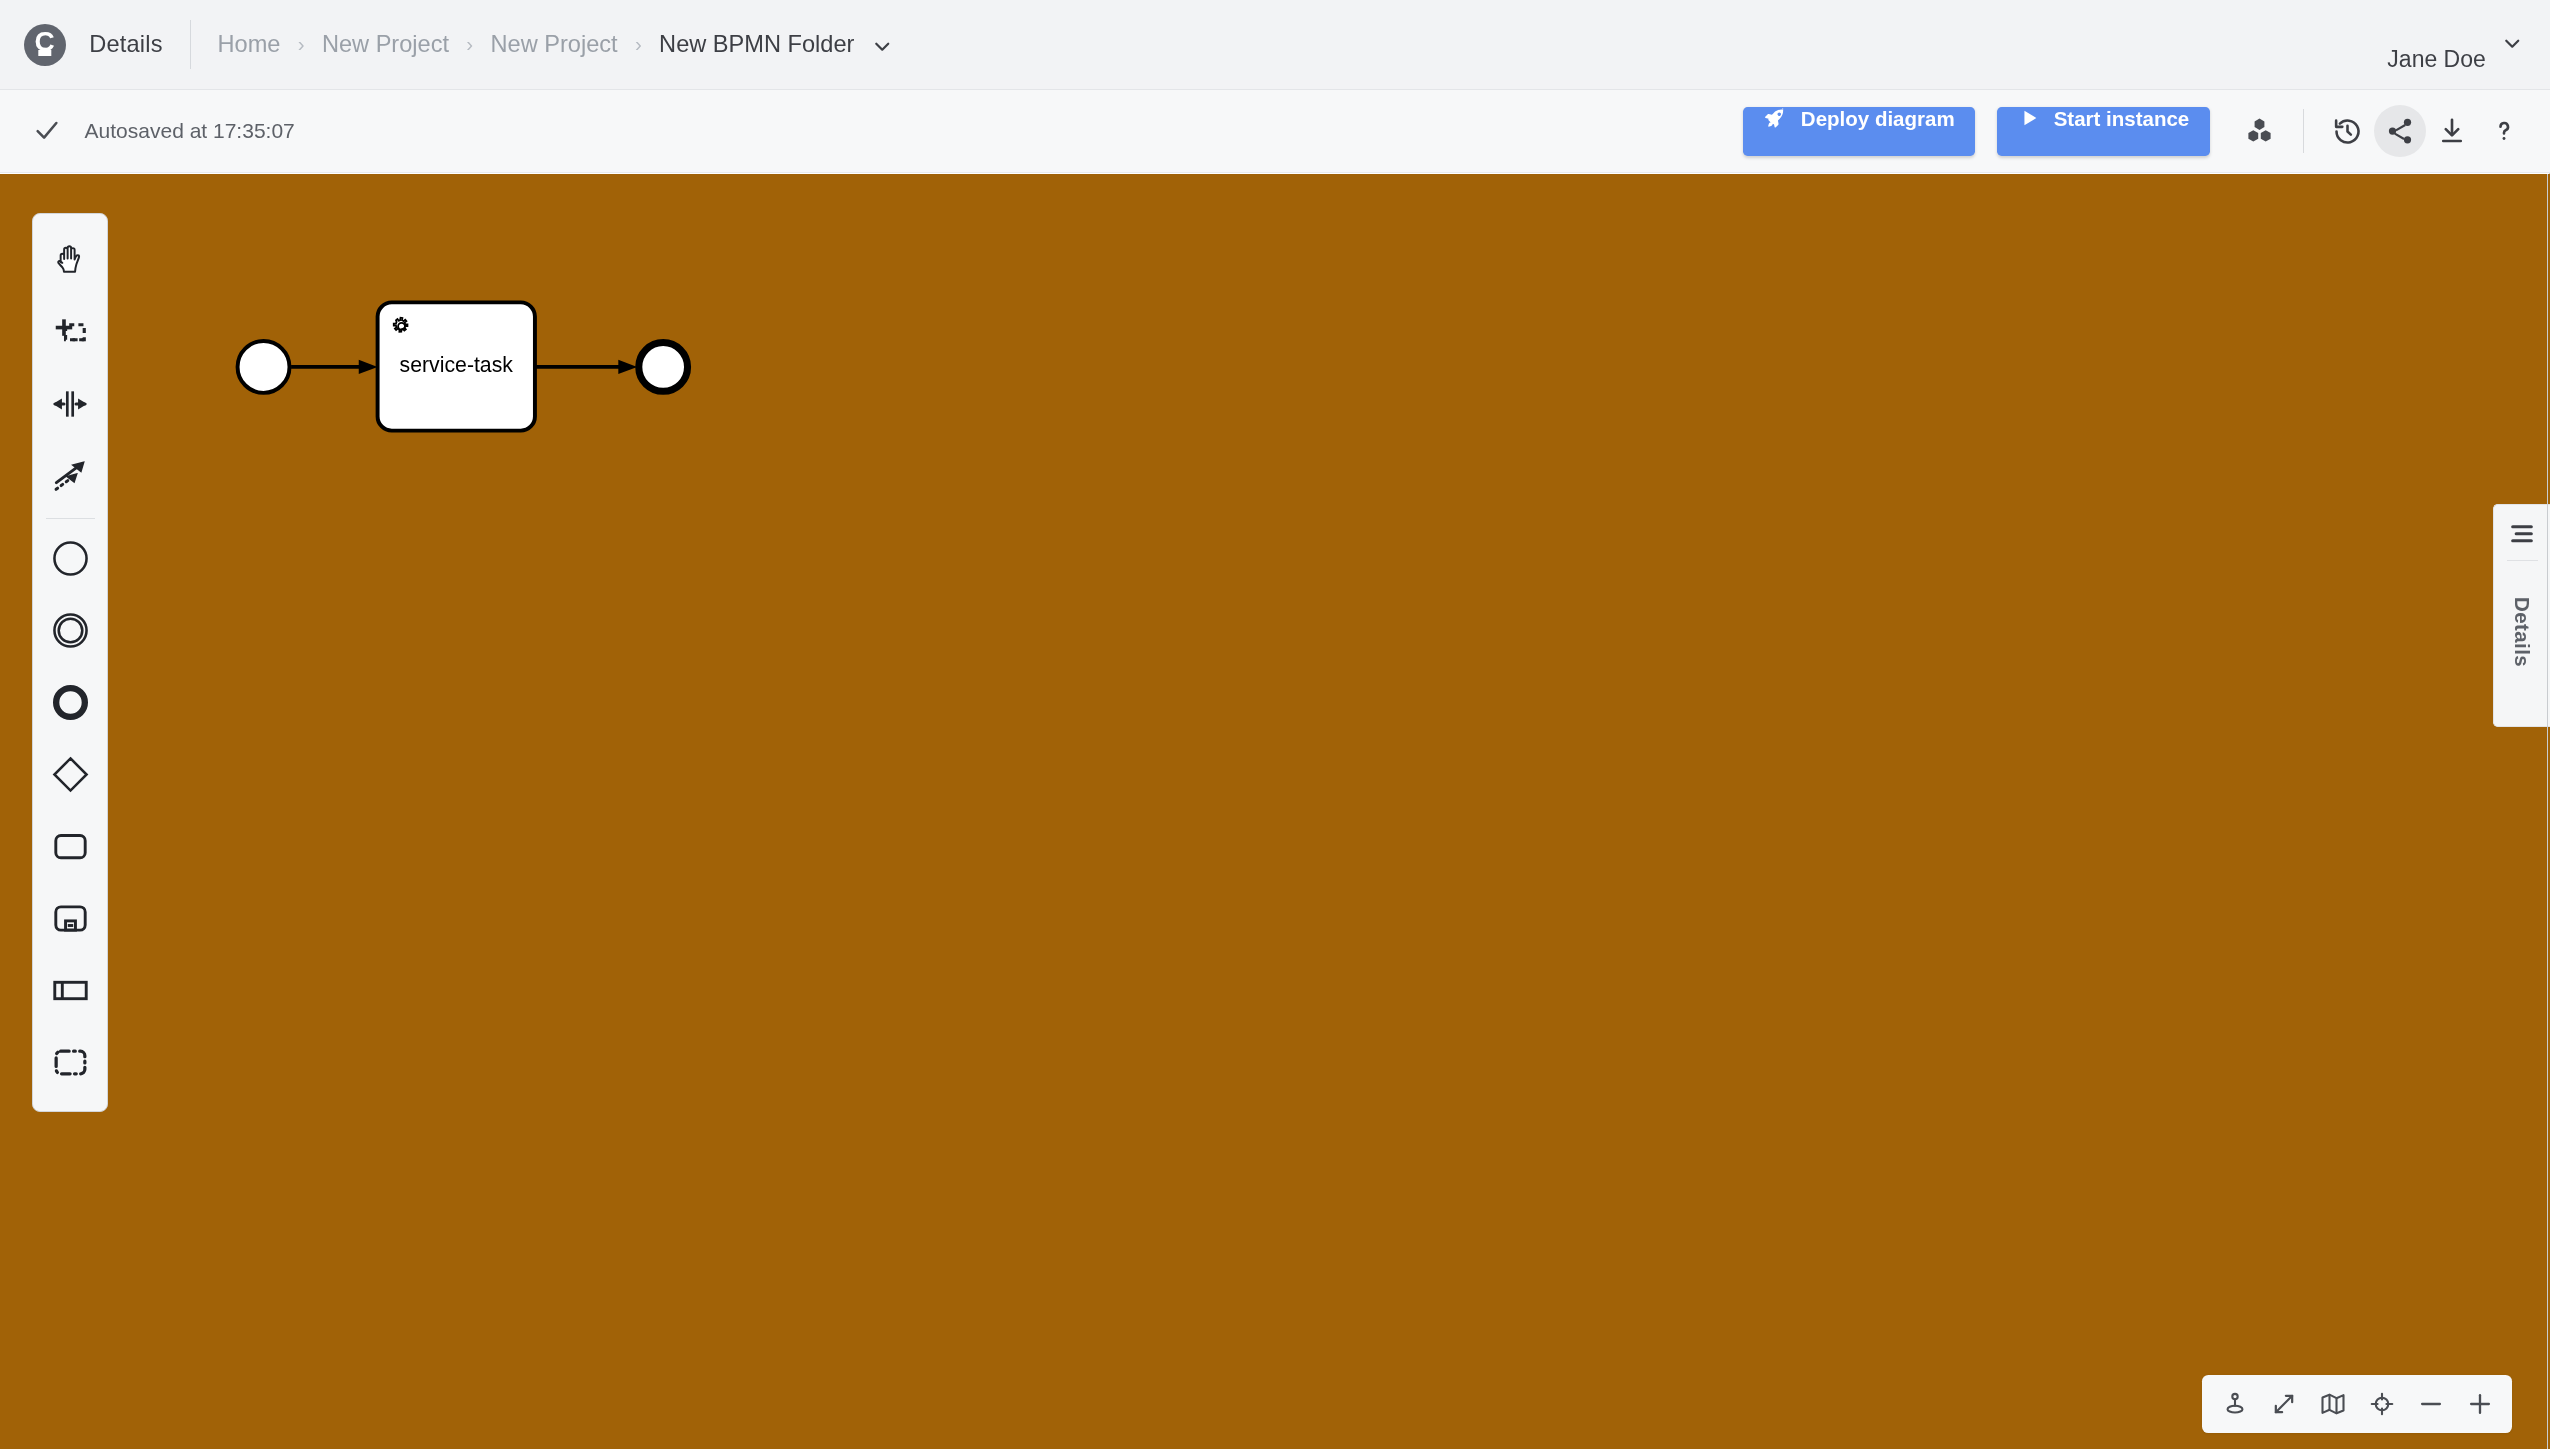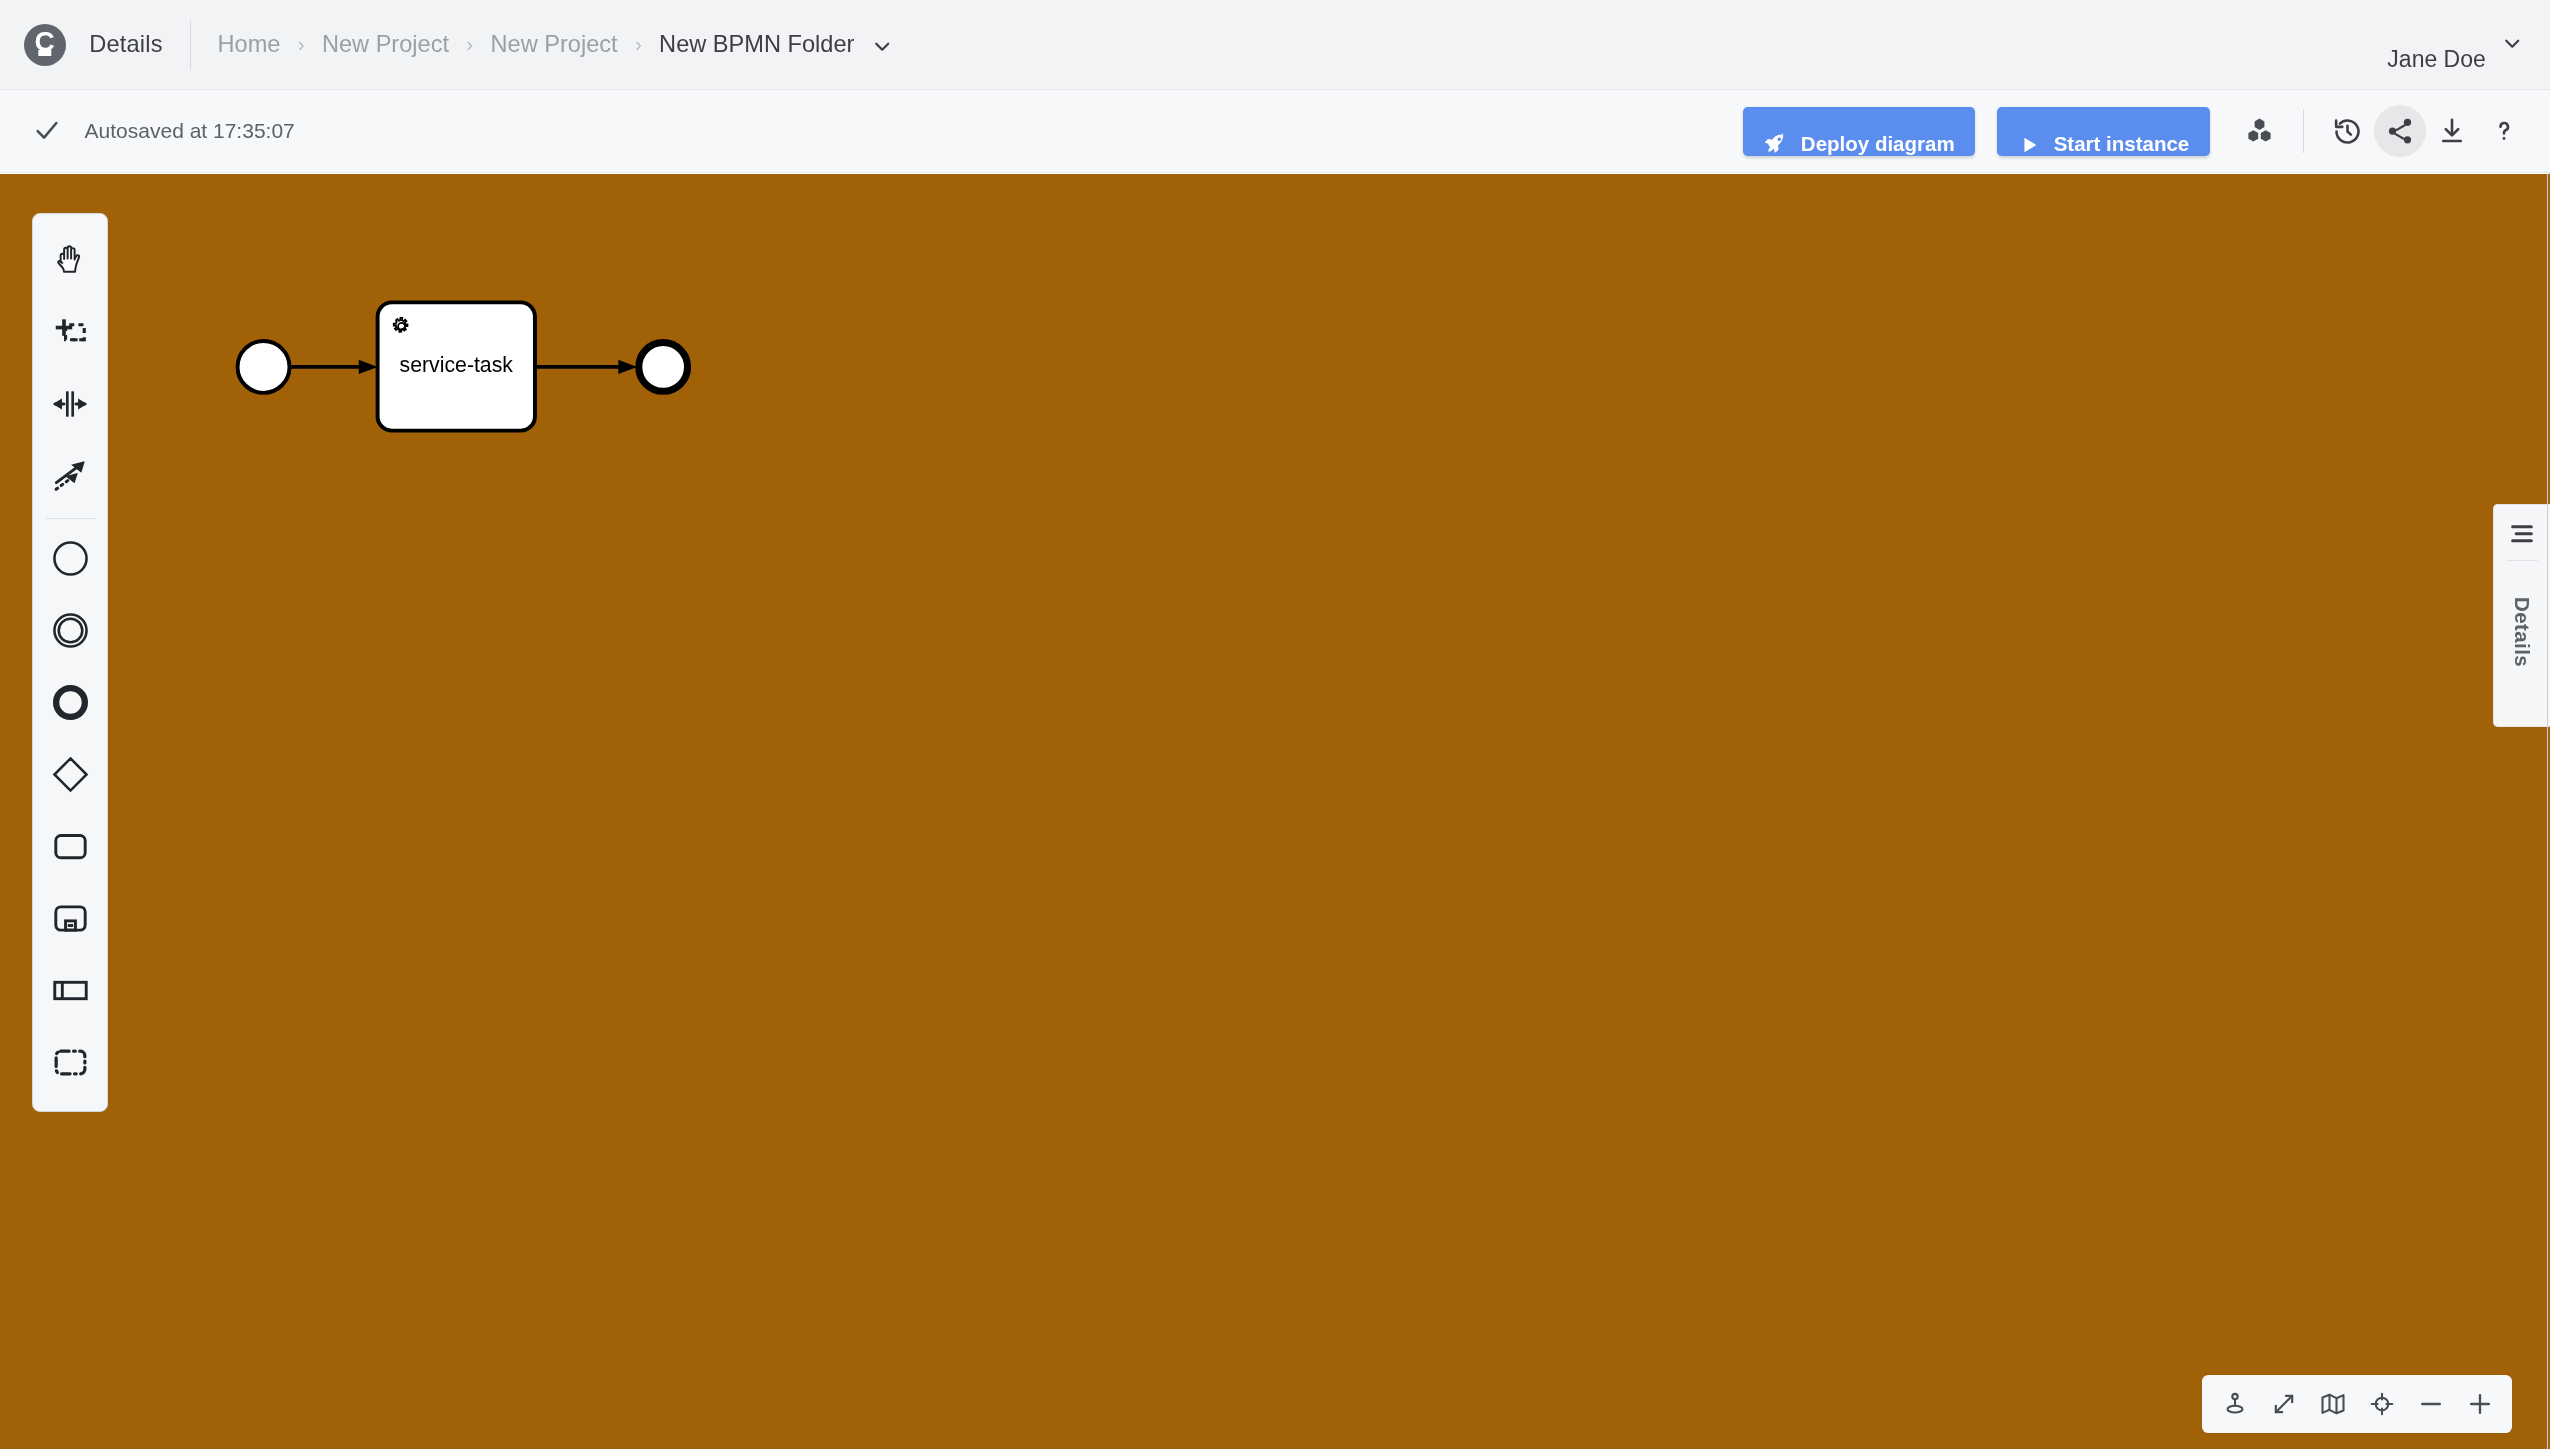--- a/index.html
+++ b/index.html
@@ -87,21 +87,21 @@
   }
   .autosave-txt {
     margin-left: 23.6px; font-size: 21px; color: #5d6168;
   }
   .act-right {
     position: absolute; right: 20.5px; top: 50%;
     transform: translateY(-50%);
     display: flex; align-items: center;
   }
   .btn {
-    display: flex; align-items: flex-end; justify-content: center;
+    display: flex; align-items: flex-start; justify-content: center;
     background: #5b8def; color: #fff;
     border: none; border-radius: 4.7px;
     height: 49px; padding: 0 20.5px;
     font-size: 20.5px; font-weight: bold;
     font-family: "Liberation Sans", sans-serif;
     cursor: pointer;
     box-shadow: 0 1.6px 3.1px rgba(0,0,0,.16);
     white-space: nowrap;
   }
   .btn + .btn { margin-left: 22px; }

